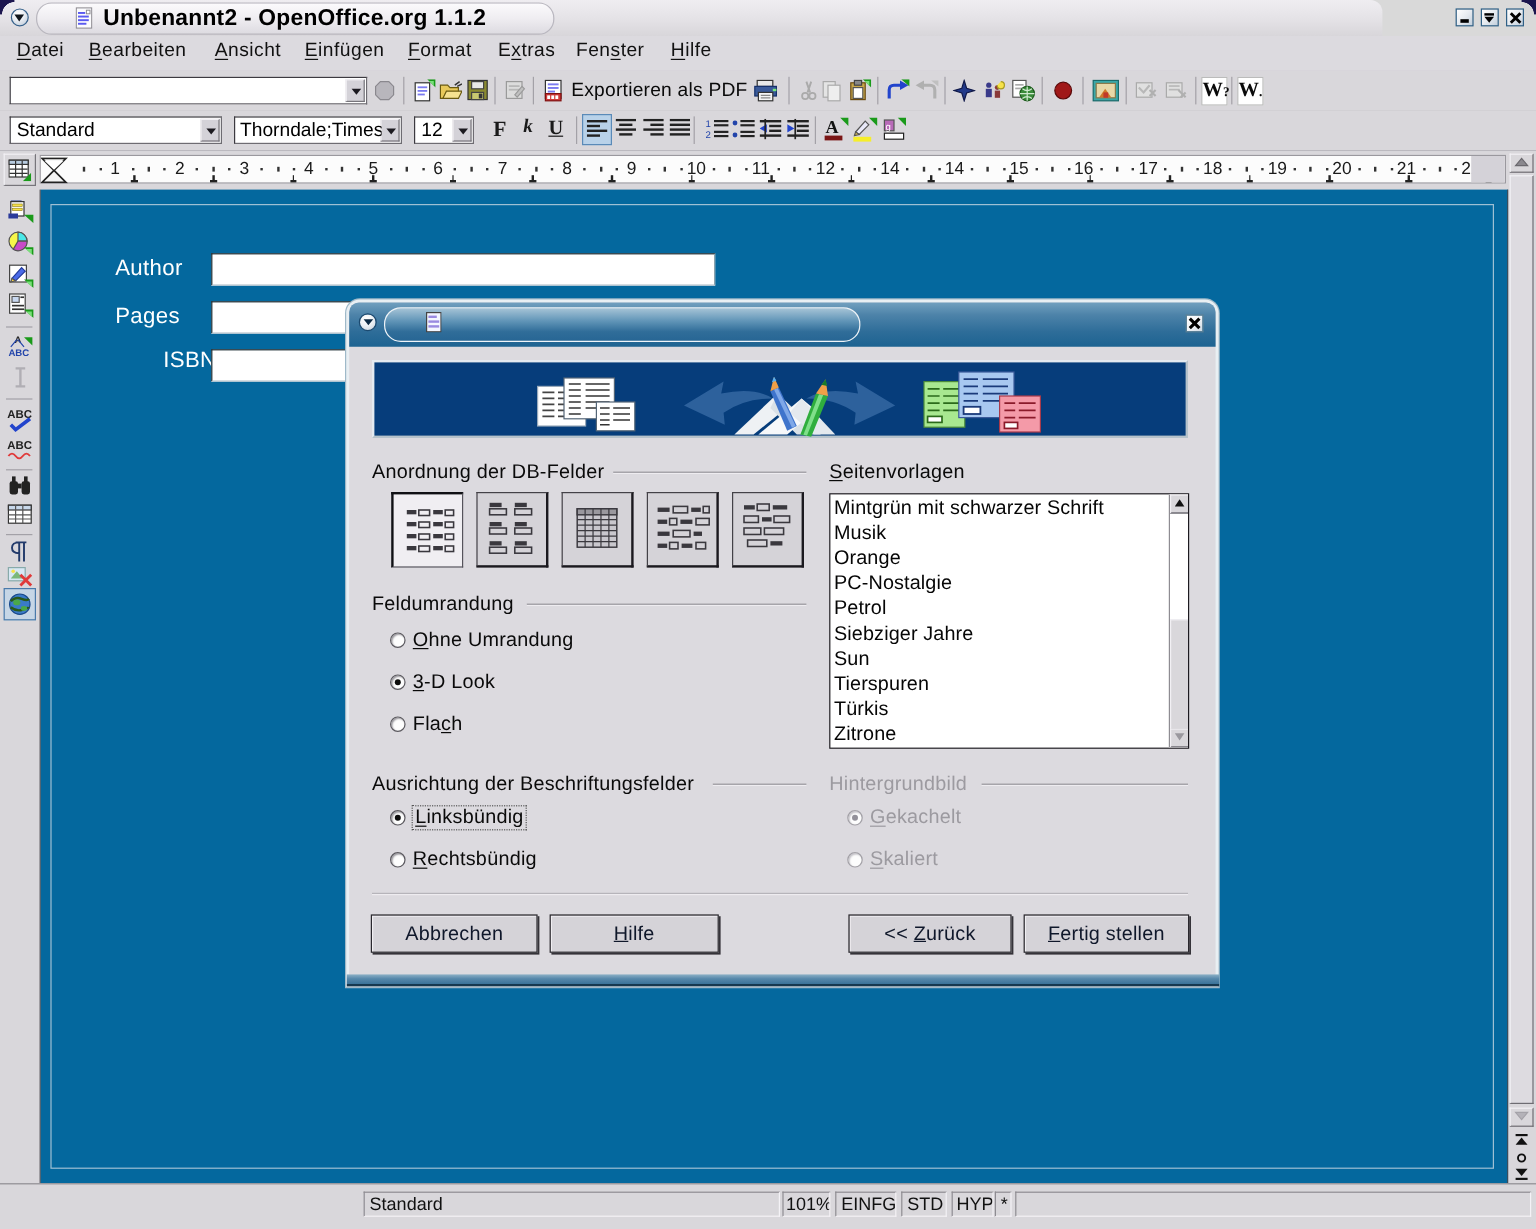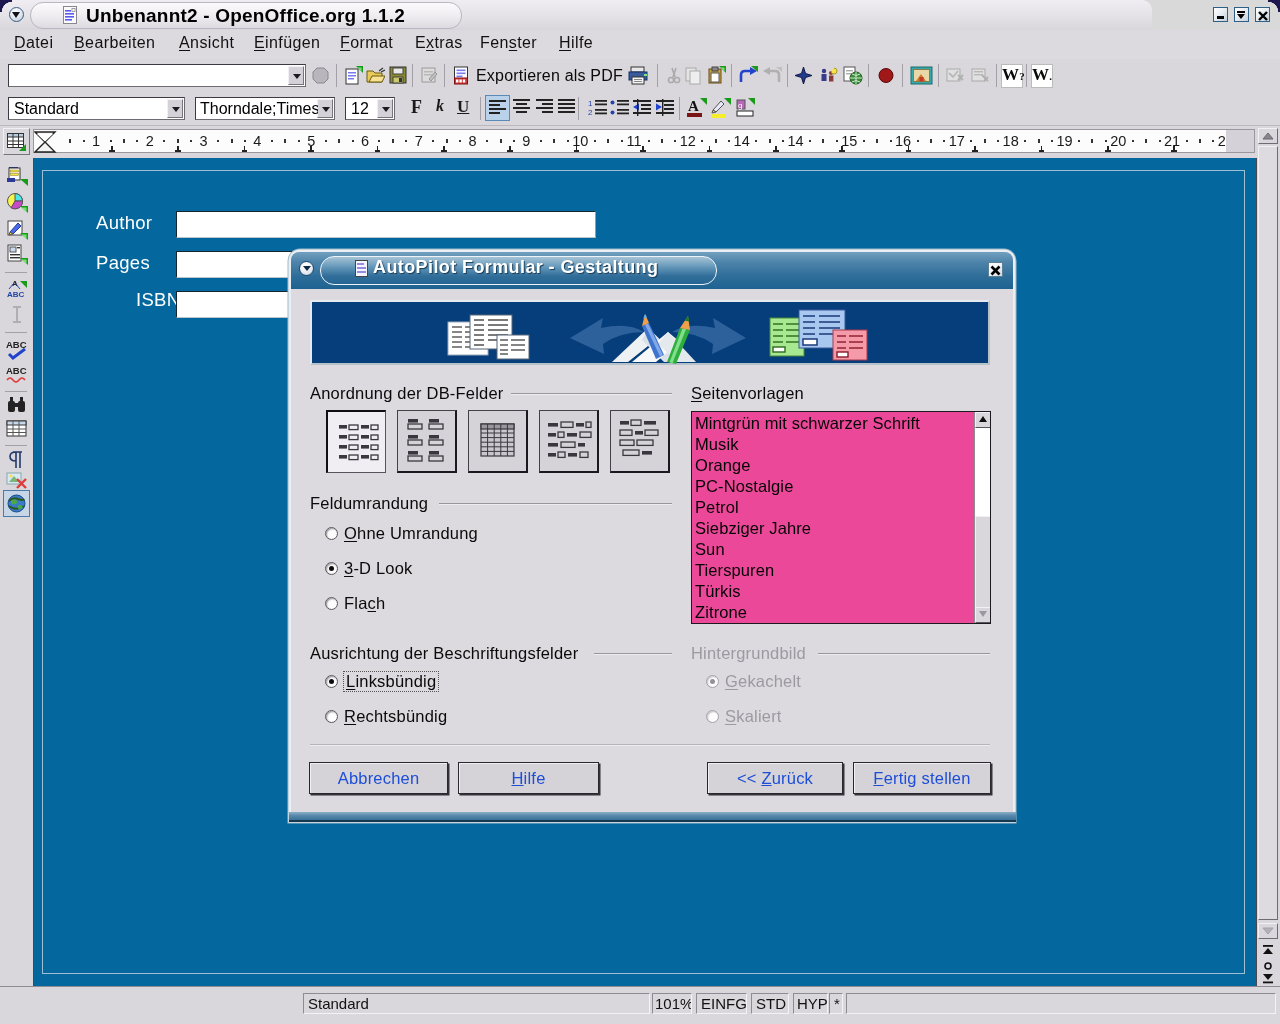--- a/index.html
+++ b/index.html
@@ -93,22 +93,22 @@
   .radio{position:absolute;width:13px;height:13px;border-radius:50%;background:#fdfdfd;
      border:1px solid #5a585e;box-sizing:border-box;box-shadow:inset 1px 1px 1.5px #98969c;}
   .radio.disr{border-color:#a3a1a7;box-shadow:inset 1px 1px 1.5px #c3c1c7;}
   .radio.dison:after{content:"";position:absolute;left:2.8px;top:2.8px;width:5.4px;height:5.4px;border-radius:50%;background:#93919a;}
   .radio.on:after{content:"";position:absolute;left:2.8px;top:2.8px;width:5.4px;height:5.4px;border-radius:50%;background:#0c0c0c;}
   .rlabel{position:absolute;font-size:16.5px;color:#0a0a0a;letter-spacing:0.2px;}
   .rlabel u, .glabel u{text-decoration:underline;text-underline-offset:2px;}
   .dis{color:#9c9aa0 !important;}
   .pbtn{position:absolute;top:510px;height:32px;background:#d5d3d8;box-sizing:border-box;
      border:1px solid #2a282e;box-shadow:1.5px 1.5px 0 #353339, inset 1px 1px 0 #f0eef2;
-     font-size:16.5px;color:#1d4ed8;text-align:center;line-height:30px;letter-spacing:0.2px;}
-  #dlist{position:absolute;left:400px;top:159px;width:300px;height:213px;background:#ec4899;
+     font-size:16.5px;color:#0f172a;text-align:center;line-height:30px;letter-spacing:0.2px;}
+  #dlist{position:absolute;left:400px;top:159px;width:300px;height:213px;background:#ffffff;
      border:1px solid #1c1a20;box-sizing:border-box;overflow:hidden;}
   .litem{position:absolute;left:3px;font-size:16.5px;color:#060606;white-space:nowrap;letter-spacing:0.1px;}
 </style></head>
 <body>
 <div id="win">
 
   <div class="abs" style="left:0;top:0;width:12px;height:12px;background:radial-gradient(circle at 12px 12px,transparent 10px,#1d164f 10.5px);z-index:50;"></div>
   <div class="abs" style="left:1268px;top:0;width:12px;height:12px;background:radial-gradient(circle at 0 12px,transparent 10px,#1d164f 10.5px);z-index:50;"></div>
 
   <div id="titlebar">
@@ -693,21 +693,20 @@
       <div id="dmenubtn"></div>
       <div id="dcap"></div>
       <svg class="abs" style="left:64px;top:8px" width="13" height="17" viewBox="0 0 13 17">
         <rect x="0.5" y="0.5" width="12" height="16" fill="#f4f6ff" stroke="#444"></rect>
         <g fill="#9a8ae0">
             <rect x="2" y="3" width="7" height="2"></rect>
             <rect x="2" y="7" width="9" height="2"></rect>
             <rect x="2" y="11" width="9" height="2"></rect>
           </g>
       </svg>
-      <div id="dtitletext">AutoPilot Formular - Gestaltung</div>
       <div id="dclose"><svg width="13" height="13" viewBox="0 0 13 13">
             <path d="M2.5 2.5 L10.5 10.5 M10.5 2.5 L2.5 10.5" stroke="#000" stroke-width="2.6"></path>
           </svg></div>
     </div>
     <div id="banner">
       <svg width="678" height="63" viewBox="0 0 678 63">
 
         <g>
           <rect x="136" y="20" width="40" height="33" fill="#fff" stroke="#9ab" stroke-width="1"></rect>
           <g fill="none" stroke="#444" stroke-width="1.3">

